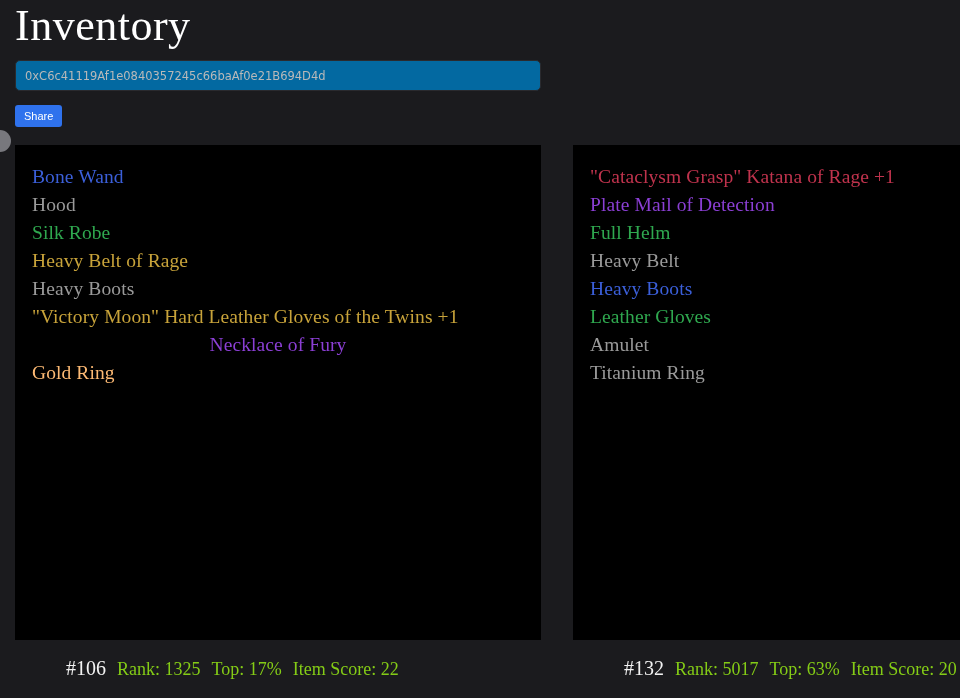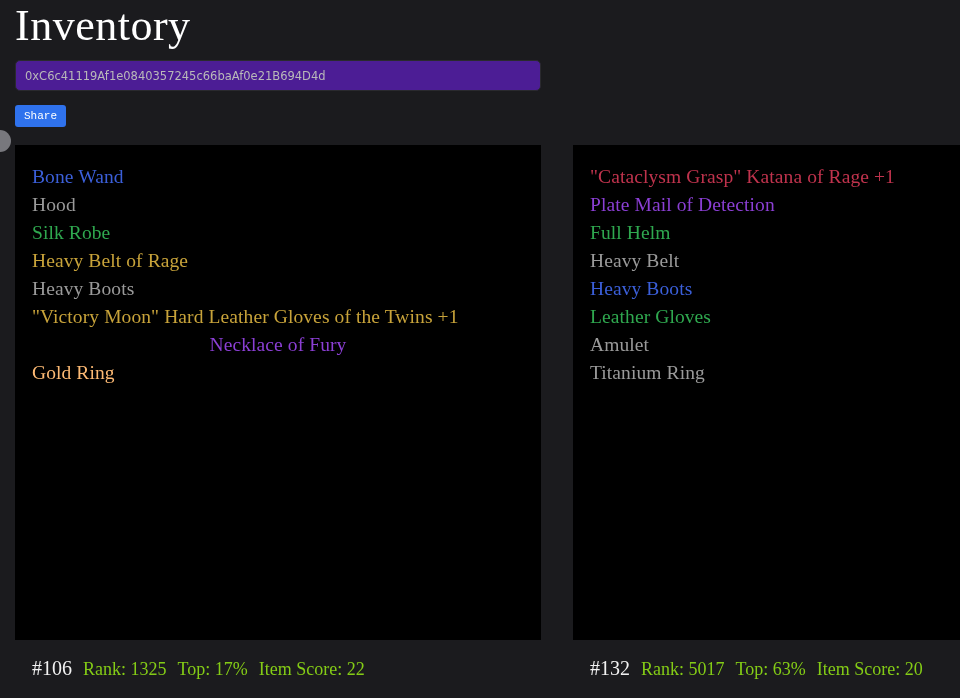--- a/index.html
+++ b/index.html
@@ -37,21 +37,21 @@
     margin: 0;
     white-space: nowrap;
   }
 
   .address-field {
     position: absolute;
     left: 15px;
     top: 60px;
     width: 526px;
     height: 31px;
-    background: #4c1d95;
+    background: #0369a1;
     border: 1px solid #2a2a2e;
     border-radius: 5px;
     color: #b9b9b9;
     font-family: "DejaVu Sans", sans-serif;
     font-size: 11.5px;
     line-height: 29px;
     padding: 0 9px;
     outline: none;
     white-space: nowrap;
     overflow: hidden;
@@ -60,21 +60,21 @@
   .share-button {
     position: absolute;
     left: 15px;
     top: 105px;
     height: 22px;
     padding: 0 9px;
     background: #2f72ed;
     border: none;
     border-radius: 3px;
     color: #ffffff;
-    font-family: Liberation Mono, monospace;
+    font-family: Liberation Sans, sans-serif;
     font-size: 11px;
     line-height: 22px;
     cursor: pointer;
   }
 
   
   .scroll-handle {
     position: absolute;
     left: -11px;
     top: 130px;
@@ -124,20 +124,21 @@
     align-items: baseline;
     gap: 11px;
     padding: 17px 0 0 17px;
     white-space: nowrap;
   }
   .stat-id {
     font-family: "Liberation Serif", serif;
     font-size: 20px;
     color: #f2f2f2;
     font-weight: 400;
+    margin-left: 34px;
   }
   .stat {
     font-family: "Liberation Serif", serif;
     font-size: 18px;
     color: #84cc16;
   }
 </style>
 </head>
 <body>
 

